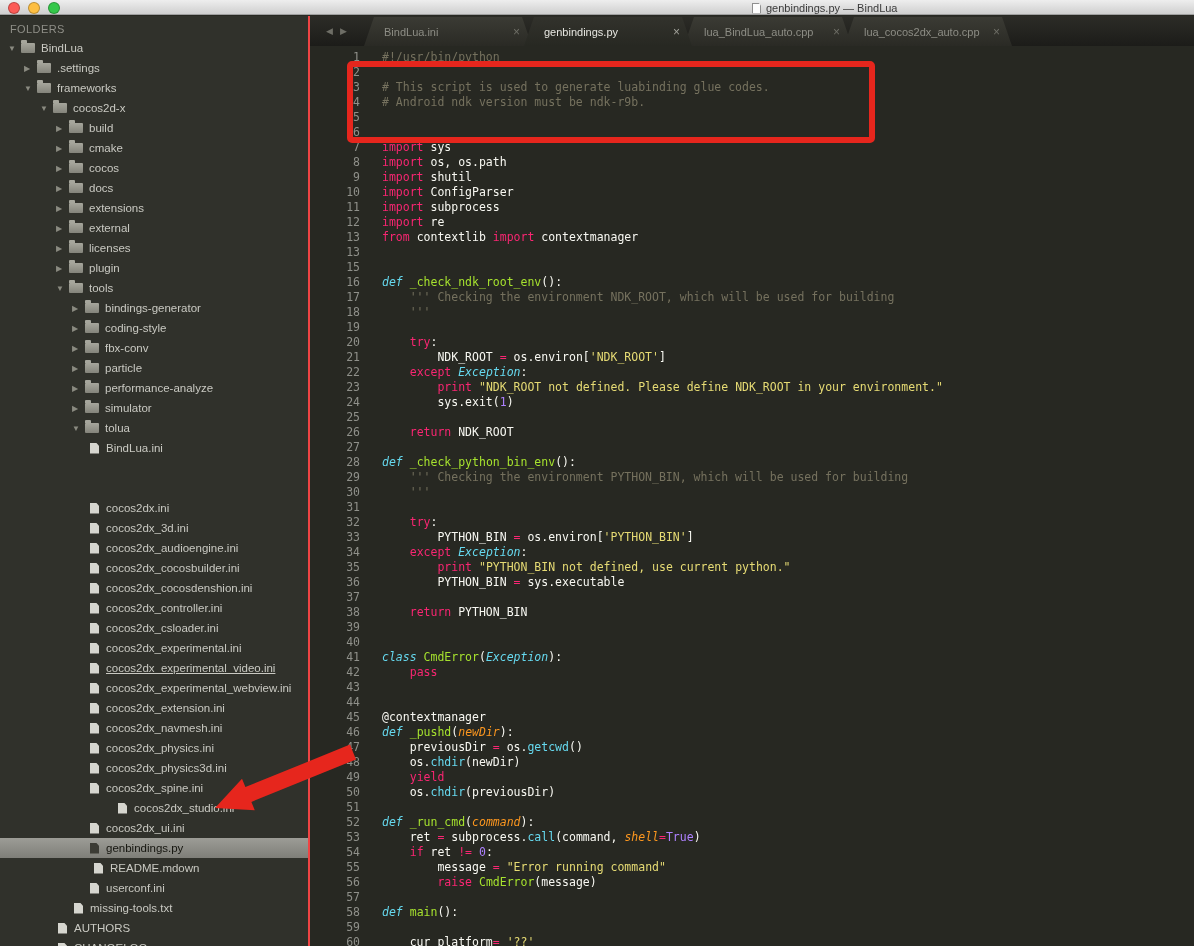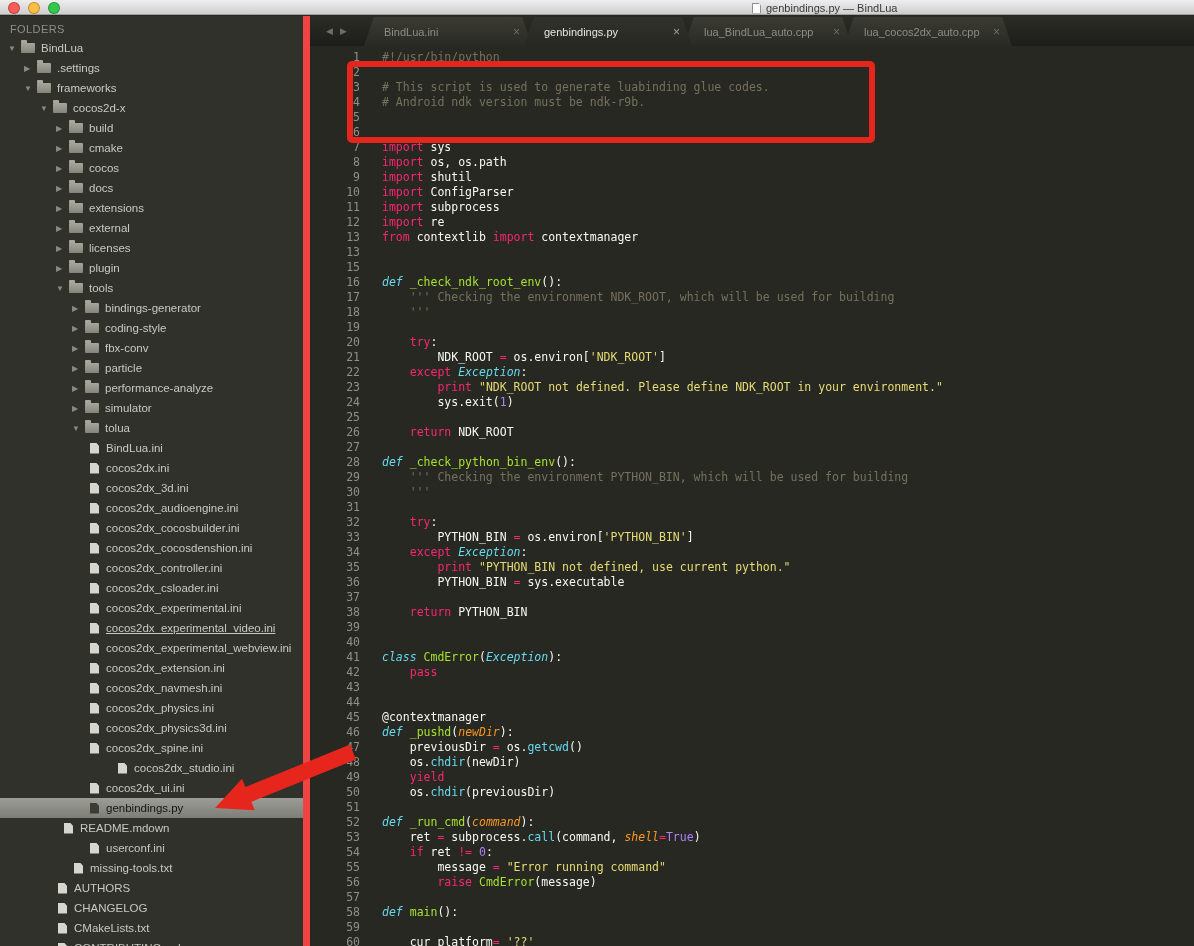--- a/index.html
+++ b/index.html
@@ -11,21 +11,21 @@
     background:linear-gradient(#eeeeee,#cfcfcf); border-bottom:1px solid #9f9f9f; z-index:40; }
   .traffic { position:absolute; left:8px; top:2px; display:flex; gap:8px; }
   .tl { width:12px; height:12px; border-radius:50%; border:1px solid rgba(0,0,0,.25); }
   .title-wrap { position:absolute; left:752px; top:1px; height:14px; display:flex; align-items:center; gap:5px; }
   .doc-icon { width:9px; height:11px; background:#fdfdfd; border:1px solid #8f8f8f;
     clip-path:polygon(0 0,70% 0,100% 28%,100% 100%,0 100%); }
   .title-text { font-size:11px; color:#3a3a3a; white-space:nowrap; }
 
   
   .sidebar { position:absolute; left:0; top:16px; bottom:0; width:310px; background:#30312b;
-    overflow:hidden; z-index:5; border-right:7px solid #ef4444; }
+    overflow:hidden; z-index:5; border-right:2px solid #ef4444; }
   .folders-header { padding:7px 0 3px 10px; font-size:11px; color:#8f8f88; letter-spacing:.4px; }
   .tree-row { height:20px; display:flex; align-items:center; font-size:11.5px; color:#c9c9c2; white-space:nowrap; cursor:default; }
   .tri { width:13px; flex:none; font-size:8px; color:#8a8a80; }
   .icon-folder { flex:none; width:14px; height:10px; margin-right:6px; position:relative;
     background:linear-gradient(#a6a69c,#84847b); border-radius:1px; }
   .icon-folder::before { content:""; position:absolute; top:-3px; left:0; width:6px; height:3px;
     background:#a6a69c; border-radius:1px 1px 0 0; }
   .icon-file { flex:none; width:9px; height:11px; margin:0 7px 0 2px; background:#d6d6cf;
     clip-path:polygon(0 0,66% 0,100% 30%,100% 100%,0 100%); }
   .tree-row.selected { background:linear-gradient(#9c9c96,#7e7e78); color:#15150f; }
@@ -185,21 +185,21 @@
       </div>
       <div class="tree-row" style="padding-left: 72px;">
         <span class="tri">▼</span>
         <span class="icon-folder"></span>
         <span class="tree-label">tolua</span>
       </div>
       <div class="tree-row" style="padding-left: 88px;">
         <span class="icon-file"></span>
         <span class="tree-label">BindLua.ini</span>
       </div>
-      <div class="tree-row" style="padding-left: 88px;">
+      <div class="tree-row" style="padding-left: 88px; margin-top: 40px;">
         <span class="icon-file"></span>
         <span class="tree-label">cocos2dx.ini</span>
       </div>
       <div class="tree-row" style="padding-left: 88px;">
         <span class="icon-file"></span>
         <span class="tree-label">cocos2dx_3d.ini</span>
       </div>
       <div class="tree-row" style="padding-left: 88px;">
         <span class="icon-file"></span>
         <span class="tree-label">cocos2dx_audioengine.ini</span>
@@ -257,21 +257,21 @@
         <span class="tree-label">cocos2dx_studio.ini</span>
       </div>
       <div class="tree-row" style="padding-left: 88px;">
         <span class="icon-file"></span>
         <span class="tree-label">cocos2dx_ui.ini</span>
       </div>
       <div class="tree-row selected" style="padding-left: 88px;">
         <span class="icon-file"></span>
         <span class="tree-label">genbindings.py</span>
       </div>
-      <div class="tree-row" style="padding-left: 62px;">
+      <div class="tree-row" style="padding-left: 92px;">
         <span class="icon-file"></span>
         <span class="tree-label">README.mdown</span>
       </div>
       <div class="tree-row" style="padding-left: 88px;">
         <span class="icon-file"></span>
         <span class="tree-label">userconf.ini</span>
       </div>
       <div class="tree-row" style="padding-left: 72px;">
         <span class="icon-file"></span>
         <span class="tree-label">missing-tools.txt</span>

